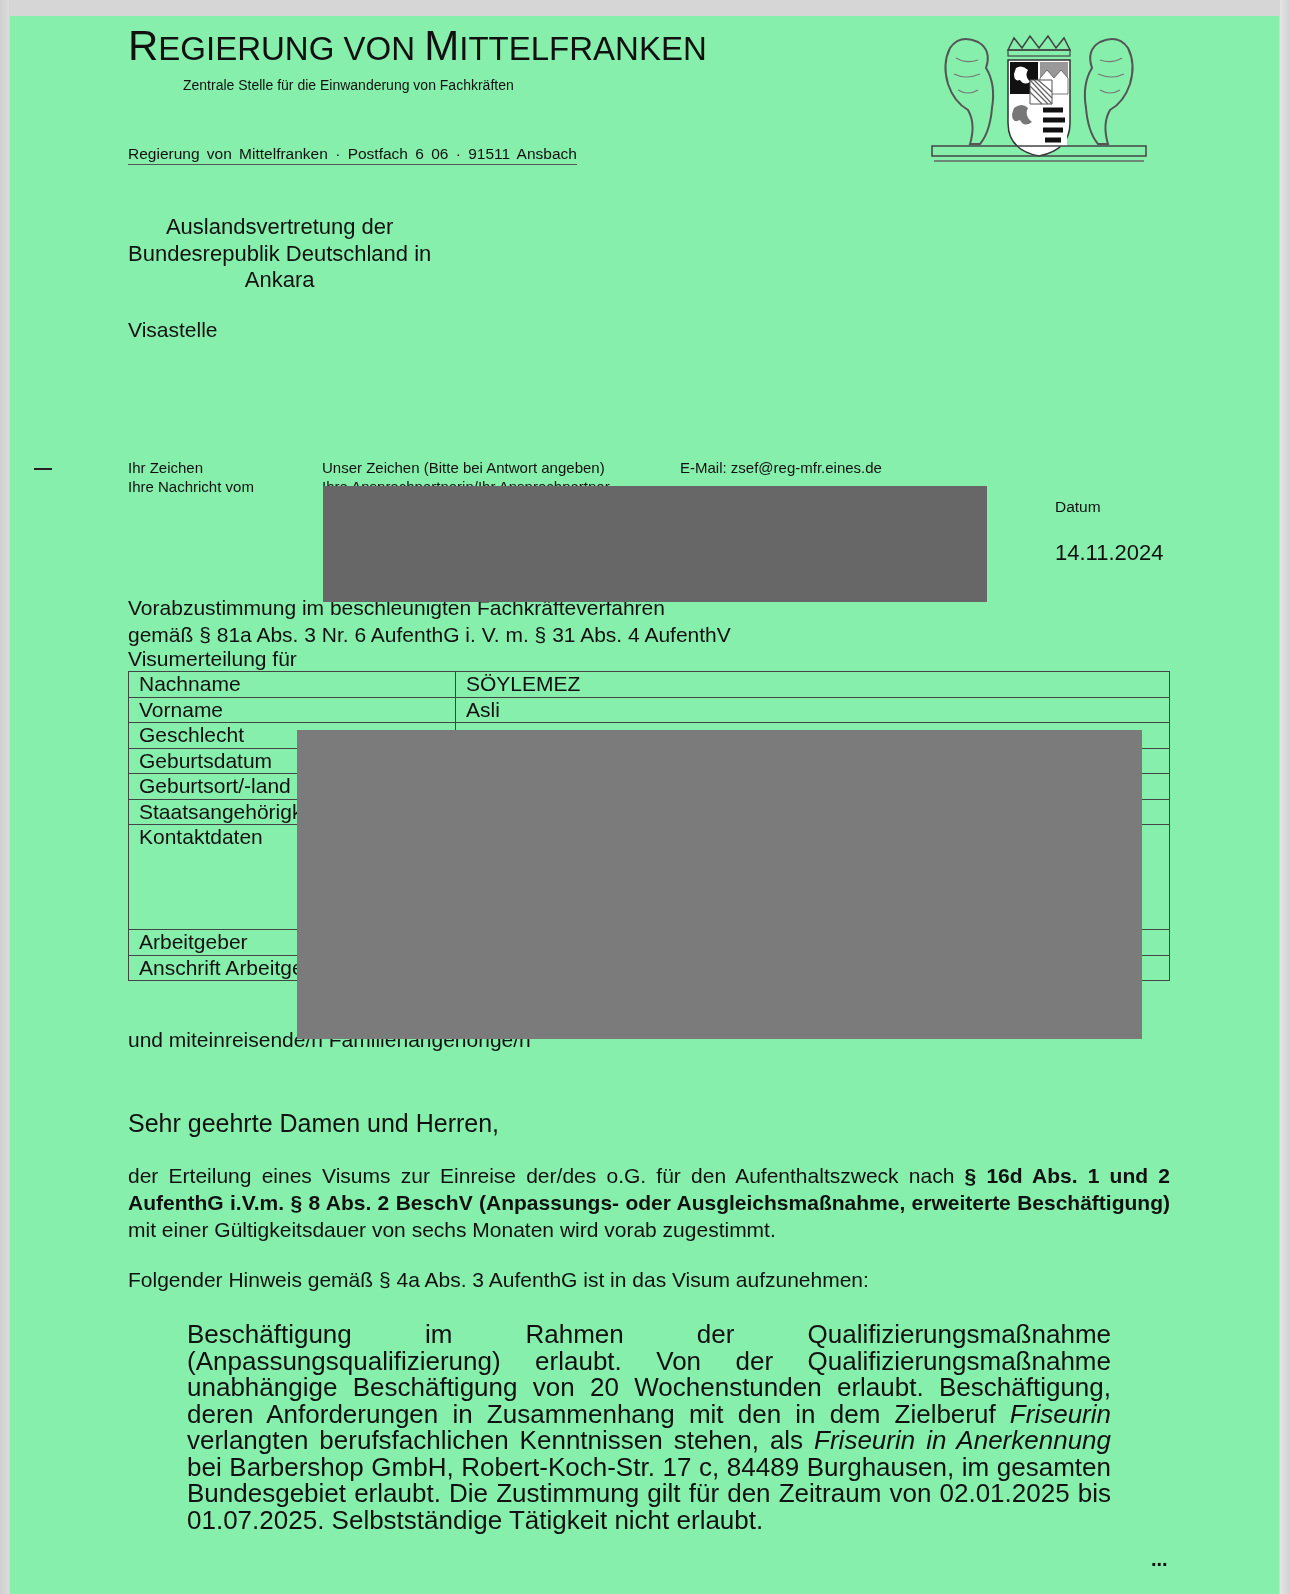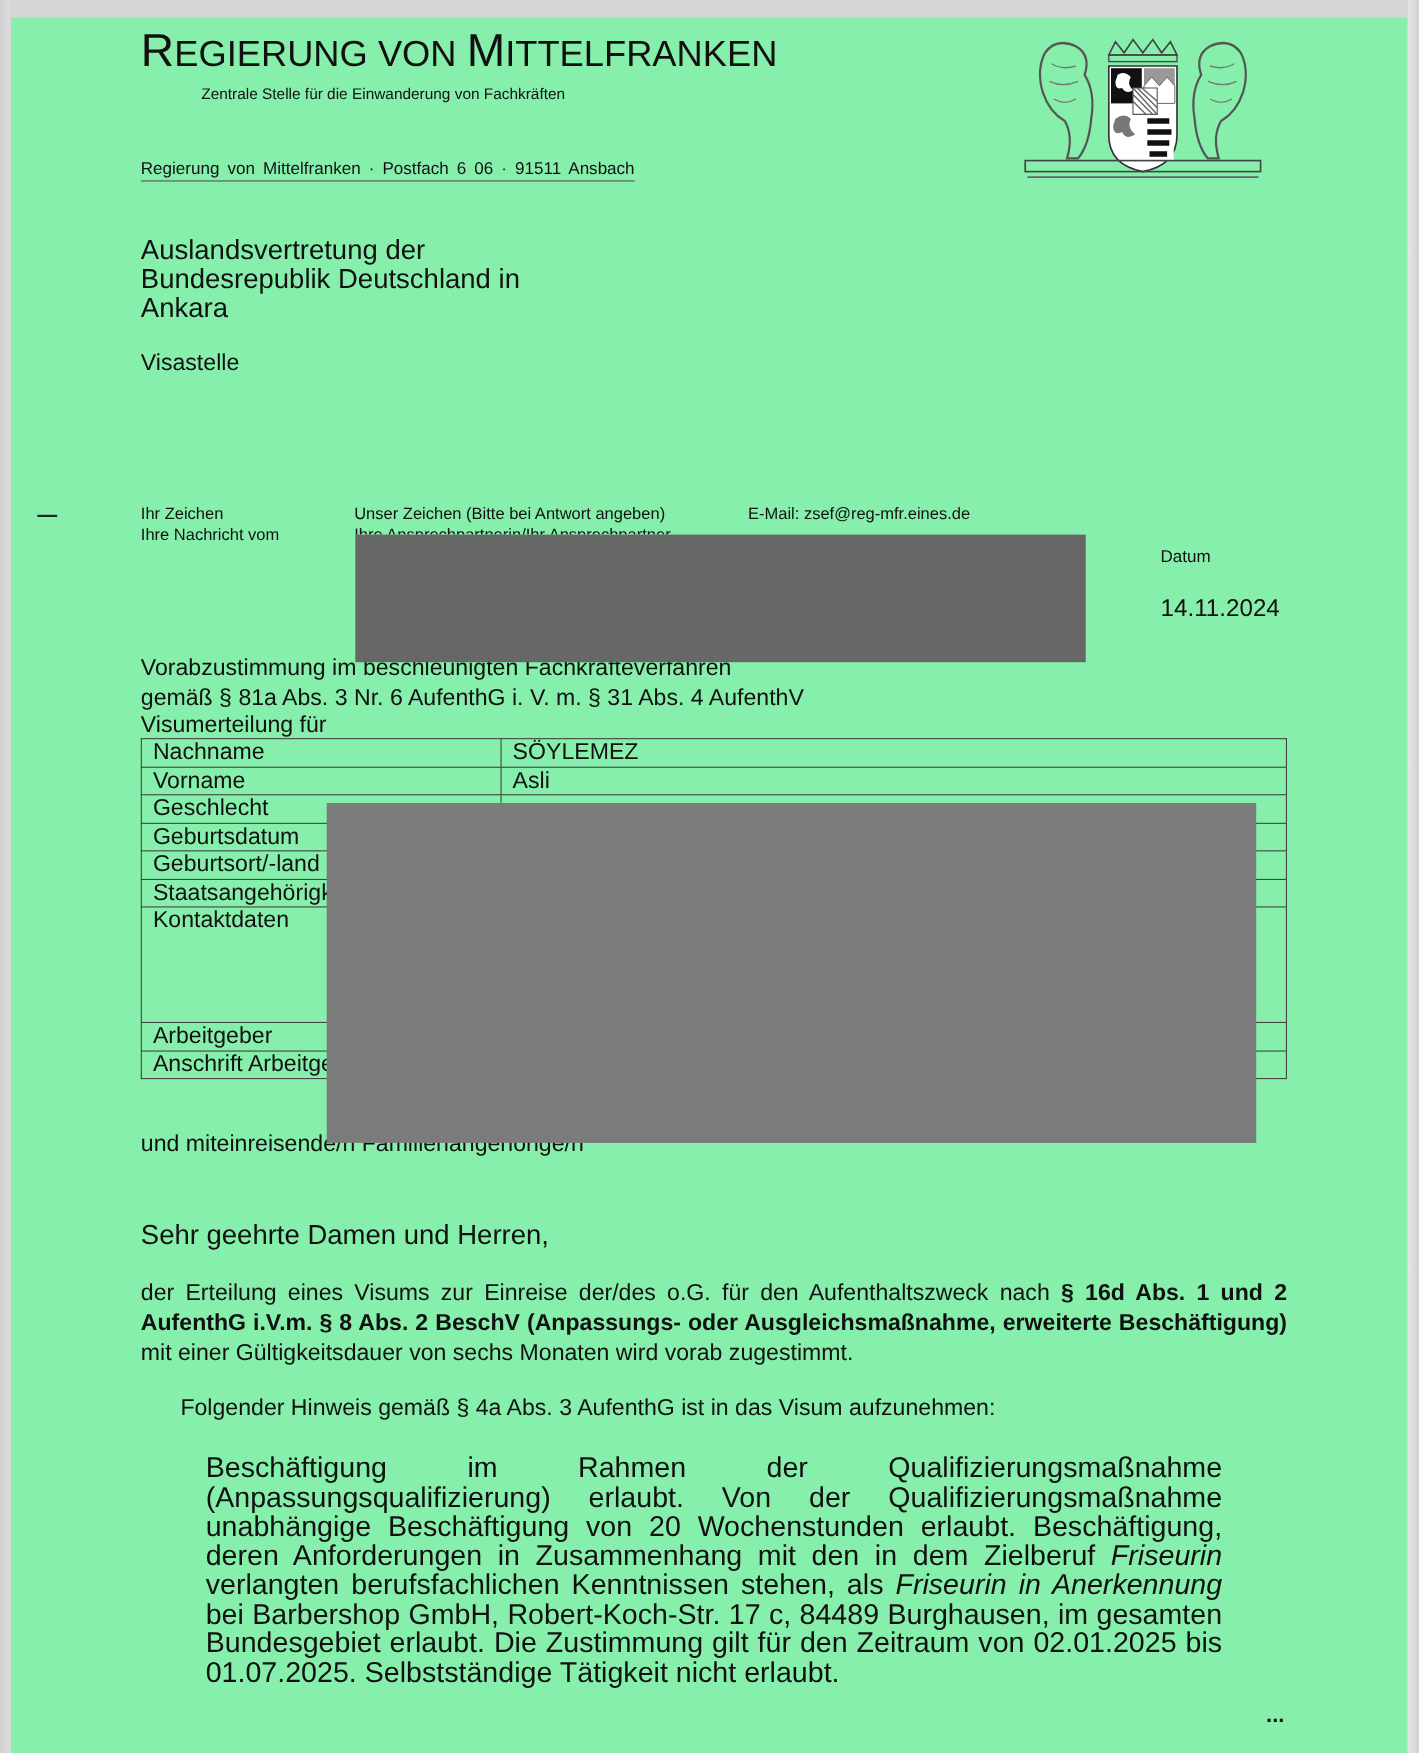--- a/index.html
+++ b/index.html
@@ -16,21 +16,21 @@
   .abs { position:absolute; white-space:nowrap; }
 
   .org-title { left:118px; top:6px; font-size:42px; letter-spacing:0px; color:#111; }
   .org-title .cap { font-size:42px; }
   .org-title .sc { font-size:33px; }
   .org-sub { left:158px; top:61px; font-size:14px;margin-left:15px; }
   .return-addr { left:118px; top:129px; font-size:15.5px; border-bottom:1.5px solid #555; padding-bottom:1px; word-spacing:3px; }
 
   .crest { left:920px; top:12px; width:218px; height:136px; }
 
-  .addr { left:118px; top:198px; font-size:25px; line-height:26.5px; }
+  .addr { left:118px; top:198px; font-size:22px; line-height:26.5px;text-align:center; }
   .addr2 { left:118px; top:302px; font-size:21px; }
 
   .fold-mark { left:24px; top:452px; width:18px; height:2px; background:#222; }
 
   .meta-label { font-size:15px; color:#111; }
   .ihr-zeichen { left:118px; top:443px; }
   .ihre-nachricht { left:118px; top:462px; }
   .unser-zeichen { left:312px; top:443px; }
   .ansprech { left:312px; top:462px; height:8px; overflow:hidden; }
   .email { left:670px; top:443px; }
@@ -45,21 +45,21 @@
 
   table.person { position:absolute; left:118px; top:655px; width:1042px; border-collapse:collapse; font-size:21px; }
   table.person td { border:1.5px solid #444; padding:0 10px; height:24.5px; line-height:24px; vertical-align:top;margin-left:16px; }
   table.person td.lbl { width:306px; }
   table.person tr.tall td { height:104px; }
 
   .family { left:118px; top:1012px; font-size:21px; }
 
   .salutation { left:118px; top:1093px; font-size:25px; }
   .para { position:absolute; left:118px; top:1146px; width:1042px; font-size:21px; line-height:27px; text-align:justify; }
-  .hint-intro { left:118px; top:1252px; font-size:21px;margin-left:36px; }
+  .hint-intro { left:118px; top:1252px; font-size:21px; }
   .quote { position:absolute; left:177px; top:1305px; width:924px; font-size:26px; line-height:26.5px; text-align:justify; }
   .cont { left:1141px; top:1532px; font-size:20px; font-weight:bold; }
 </style>
 </head>
 <body>
 
 <div class="gutter-left"></div>
 <div class="gutter-right"></div>
 
 <div class="page">

